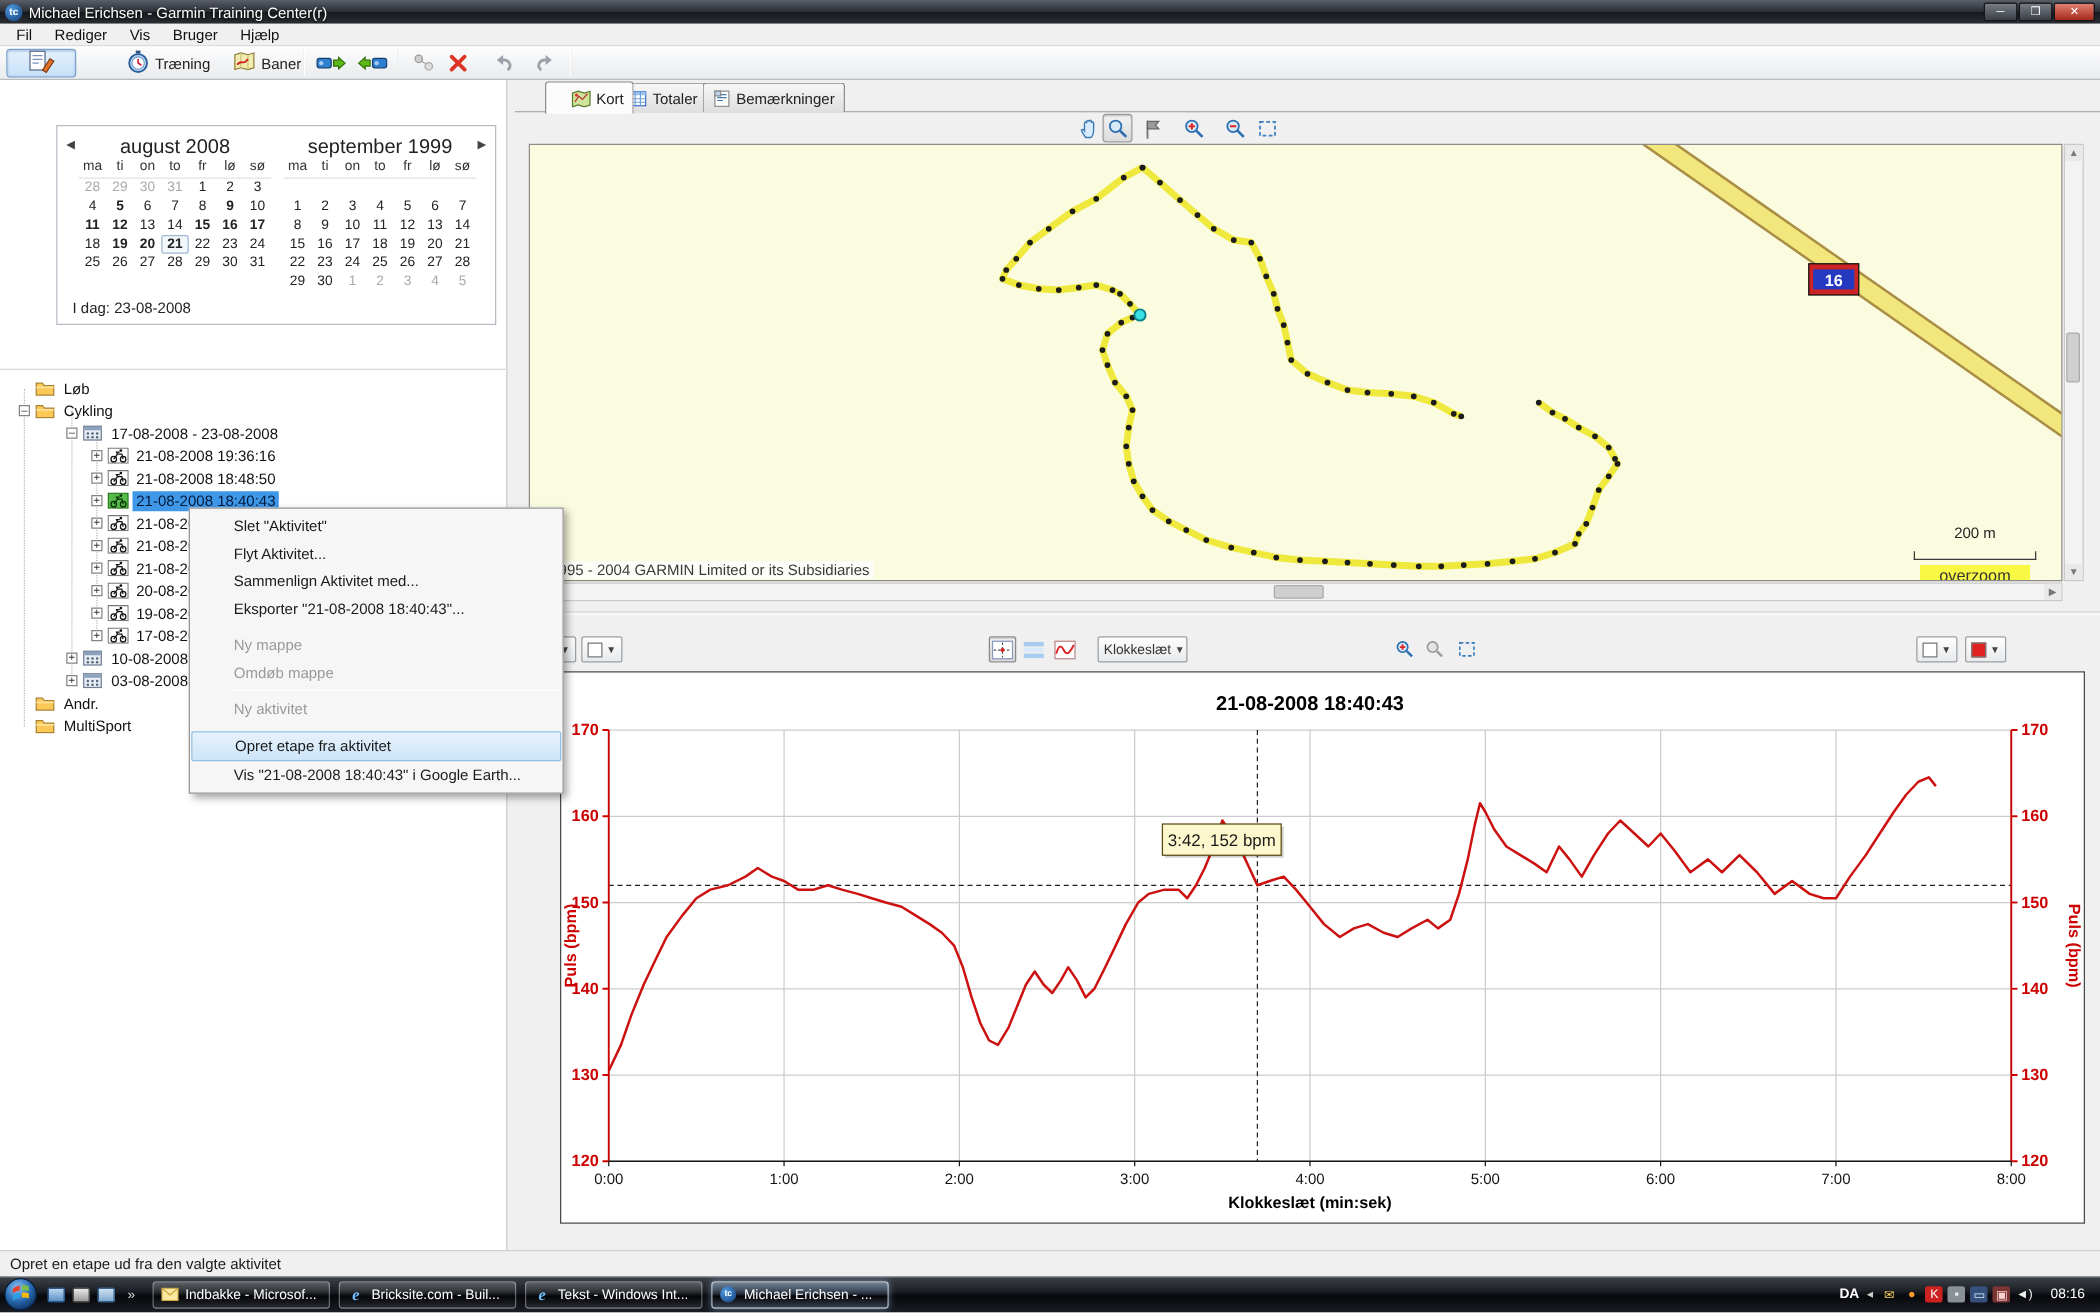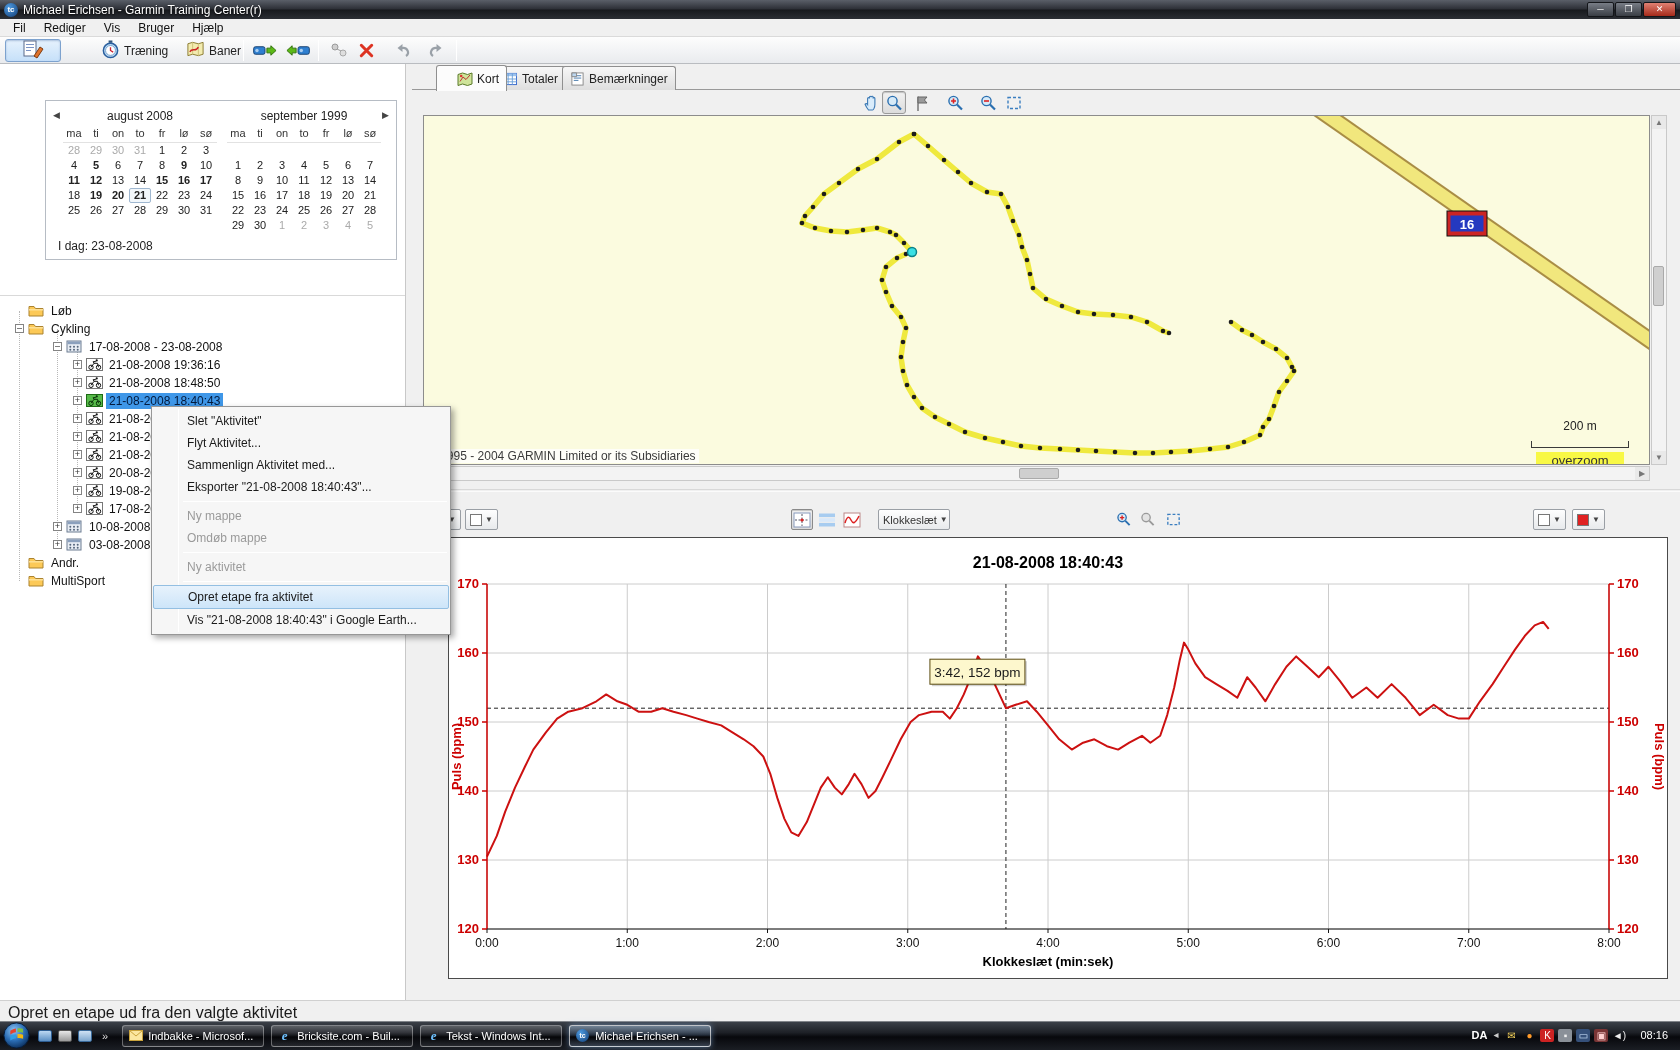--- a/index.html
+++ b/index.html
@@ -32,21 +32,21 @@
 
   
   #main { position:absolute; left:0; top:64px; width:1680px; height:936px; background:#f0f0f0; }
   #left-panel { position:absolute; left:0; top:0; width:406px; height:936px; background:#fff; border-right:1px solid #c8c8c8; }
   #right-panel { position:absolute; left:412px; top:0; width:1268px; height:936px; background:#f0f0f0; }
 
   
   #calendar-panel { position:absolute; left:45px; top:36px; width:352px; height:160px; border:1px solid #b6bcc4; background:#fff; }
   .cal-nav { position:absolute; top:9px; font-size:9px; color:#444; cursor:default; }
   .cal-month { position:absolute; top:8px; width:160px; }
-  .cal-title { text-align:center; font-size:12px; color:#222; height:18px; }
+  .cal-title { text-align:center; font-size:16px; color:#222; height:18px; }
   .cal-headers, .cal-grid { display:grid; grid-template-columns:repeat(7,22px); justify-content:center; }
   .cal-headers span { font-size:11px; color:#333; text-align:center; height:16px; border-bottom:1px solid #e2e2e2; }
   .cal-grid span { font-size:11px; color:#222; text-align:center; height:15px; line-height:15px; }
   .cal-grid span.muted { color:#aaa; }
   .cal-grid span.bold { font-weight:bold; }
   .cal-grid span.sel { border:1px solid #9fb7d0; background:#f2f7fb; line-height:13px; border-radius:2px; }
   .cal-today { position:absolute; left:12px; top:138px; font-size:12px; color:#222; }
 
   
   #tree-sep { position:absolute; left:0; top:231px; width:405px; height:2px; border-top:1px solid #d9d9d9; border-bottom:1px solid #fff; }
@@ -100,21 +100,21 @@
   .dd-arrow { font-size:8px; color:#444; }
   .ct-icon { position:absolute; top:4px; width:22px; height:21px; display:flex; align-items:center; justify-content:center;
     border:1px solid transparent; border-radius:2px; }
   .ct-icon.pressed { border-color:#8a8a8a; background:linear-gradient(#f5f5f5,#dadada); box-shadow:inset 0 1px 1px rgba(0,0,0,.2); }
 
   
   #chart-panel { position:absolute; left:36px; top:473px; width:1220px; height:442px; background:#fff; border:1px solid #4a4a4a; }
 
   
   #statusbar { position:absolute; left:0; top:1000px; width:1680px; height:21px; background:#f0f0f0; border-top:1px solid #d0d0d0; }
-  #status-text { position:absolute; left:8px; top:3px; font-size:16px; color:#1a1a1a; }
+  #status-text { position:absolute; left:8px; top:3px; font-size:12px; color:#1a1a1a; }
   #taskbar { position:absolute; left:0; top:1021px; width:1680px; height:29px;
     background:linear-gradient(#3e434b, #1d2026 40%, #07080c 55%, #1b1e24); display:flex; align-items:center; }
   #taskbar::before { content:""; position:absolute; top:0; left:0; right:0; height:1px; background:rgba(255,255,255,.35); }
   #start-orb { width:27px; height:27px; margin-left:3px; }
   .ql { display:flex; align-items:center; gap:6px; margin-left:8px; }
   .ql-icon { width:14px; height:12px; border-radius:2px; }
   .ql-chevron { color:#ddd; font-size:11px; margin:0 4px; }
   #task-buttons { display:flex; gap:7px; margin-left:10px; }
   .task-btn { width:142px; height:22px; border:1px solid rgba(255,255,255,.35); border-radius:3px;
     background:linear-gradient(rgba(255,255,255,.22),rgba(255,255,255,.05) 45%,rgba(0,0,0,.25) 55%,rgba(255,255,255,.08));

